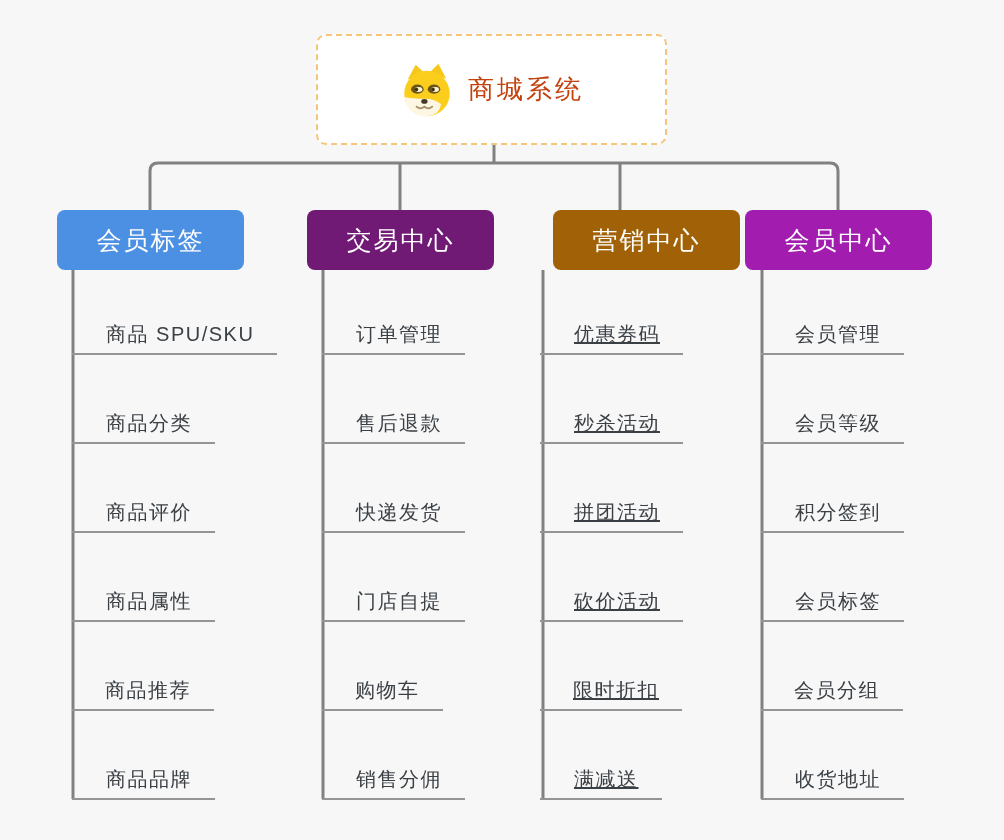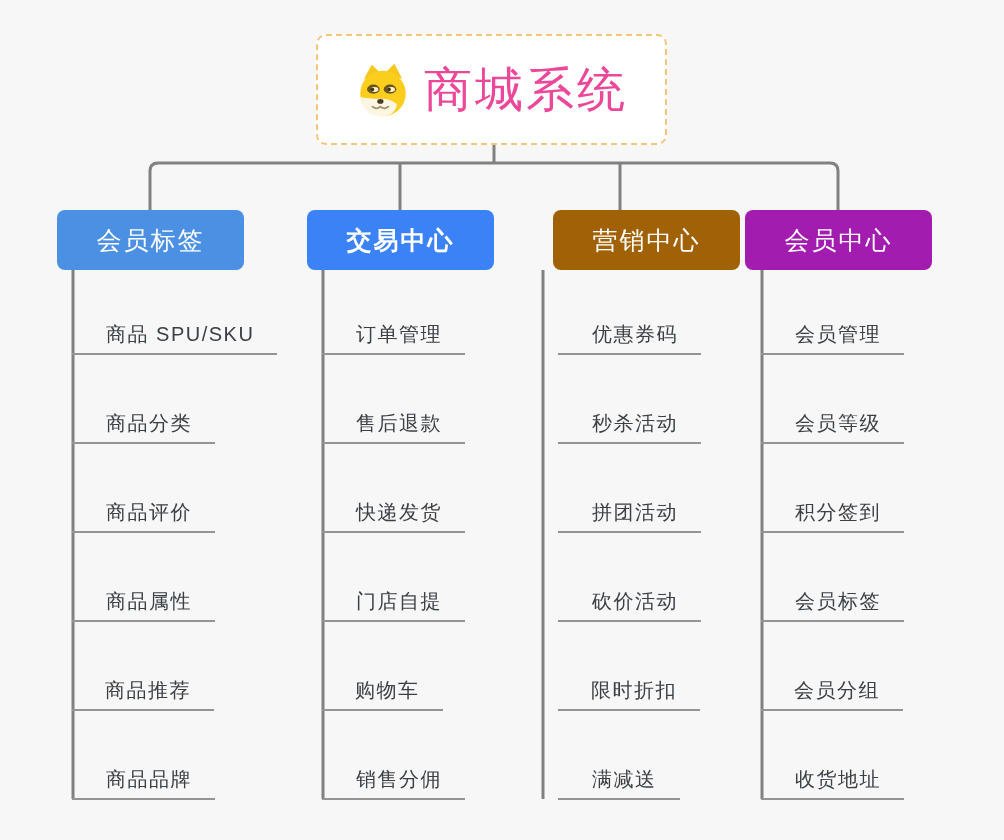--- a/index.html
+++ b/index.html
@@ -29,64 +29,64 @@
     background:#ffffff;
     border:2px dashed #f6c57a;
     border-radius:10px;
     display:flex;
     align-items:center;
     justify-content:center;
     gap:13px;
     cursor:pointer;
   }
   .root-title{
-    font-size:48px;
+    font-size:26px;
     letter-spacing:3px;
-    color:#ec4899;
+    color:#c2410c;
     font-weight:400;
     white-space:nowrap;
   }
   .doge{width:56px;height:56px;display:block;}
   
   .branch{
     position:absolute;
     top:210px;
     width:187px;height:60px;
     border-radius:8px;
     color:#ffffff;
     font-size:25px;
     letter-spacing:2px;
     display:flex;
     align-items:center;
     justify-content:center;
     cursor:pointer;
     white-space:nowrap;
   }
   .b0{left:57px;background:#4b90e2;}
-  .b1{left:307px;background:#3b82f6;font-weight:bold;}
+  .b1{left:307px;background:#701a75;}
   .b2{left:553px;background:#a16207;}
   .b3{left:745px;background:#a21caf;}
   
   .leaf{
     position:absolute;
     box-sizing:border-box;
     height:44px;
     display:flex;
     align-items:flex-end;
     padding:0 23px 5px 34px;
     border-bottom:2px solid #949494;
     font-size:20px;
     letter-spacing:1.5px;
     color:#3b4045;
     white-space:nowrap;
     cursor:pointer;
   }
   .c0{left:72px;}
   .c1{left:322px;}
-  .c2{left:558px;}
+  .c2{left:540px;text-decoration:underline;}
   .c3{left:761px;}
   .r0{top:311px;}
   .r1{top:400px;}
   .r2{top:489px;}
   .r3{top:578px;}
   .r4{top:667px;padding-left:33px;}
   .r5{top:756px;}
 </style>
 </head>
 <body>

